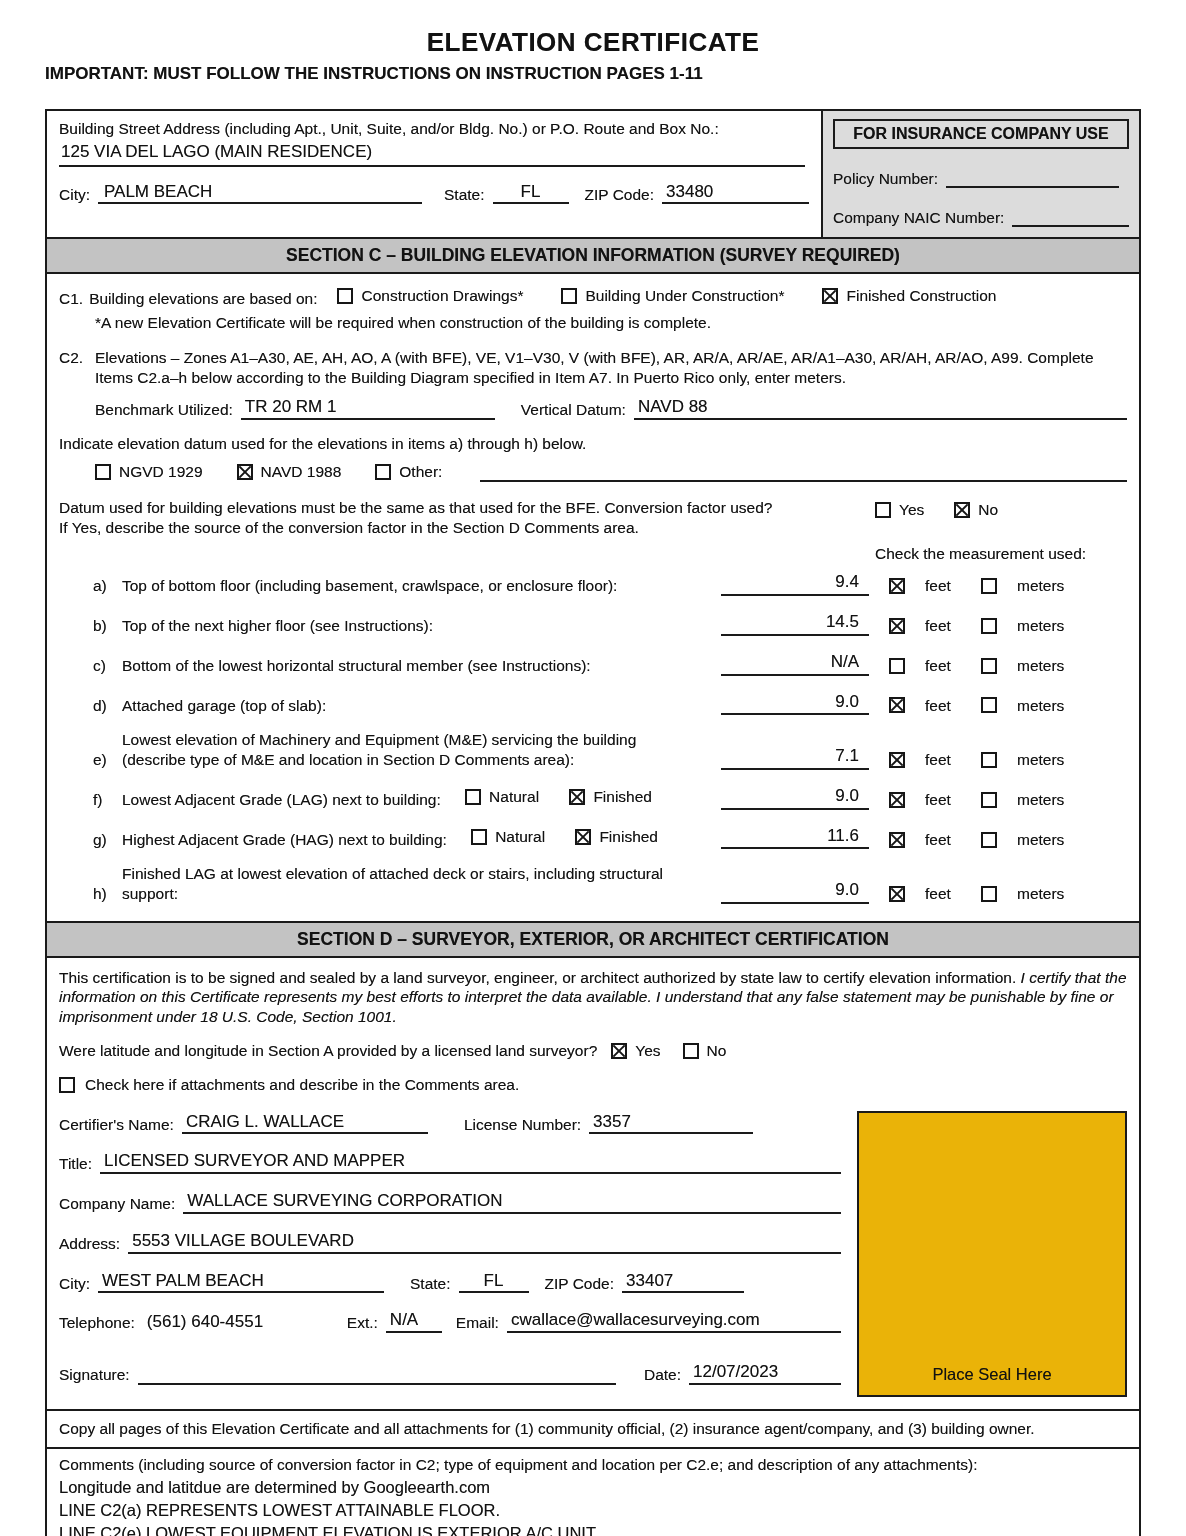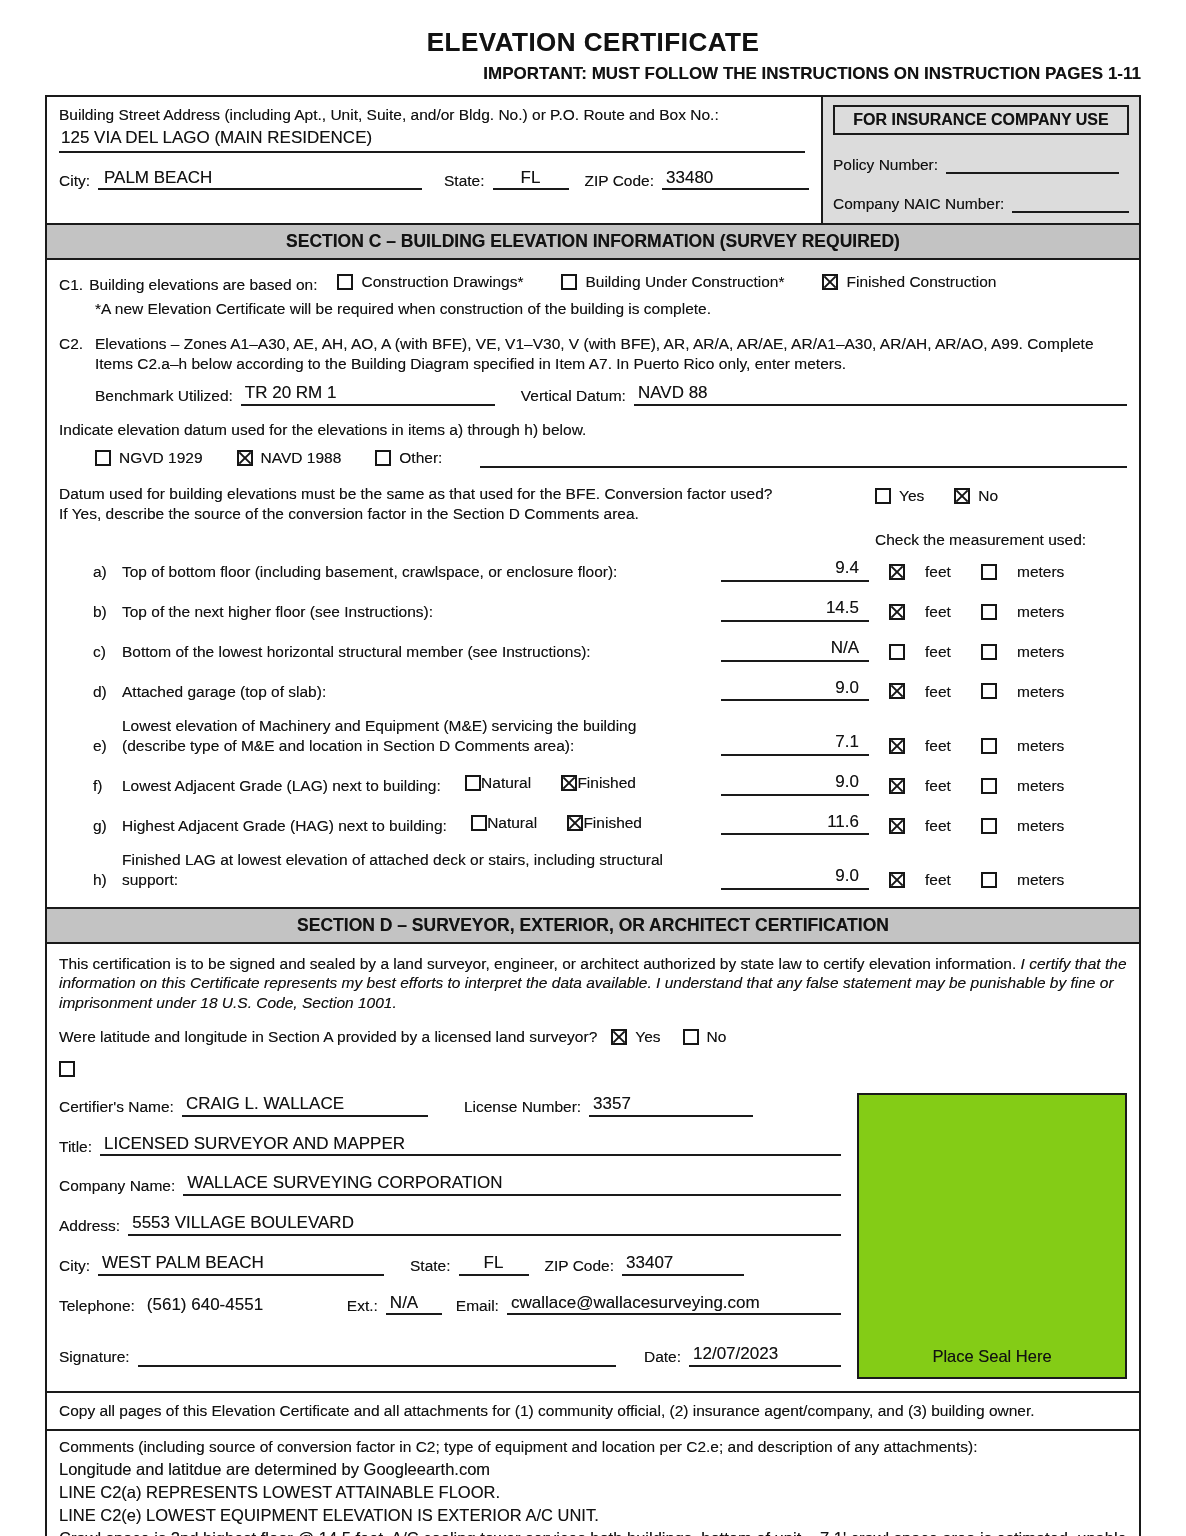--- a/index.html
+++ b/index.html
@@ -4,21 +4,21 @@
 <style>
   html,body{margin:0;padding:0;background:#fff;}
   .page{
     width:1186px;min-height:1536px;box-sizing:border-box;
     padding:26px 45px 0;
     font-family:"Liberation Sans","DejaVu Sans",sans-serif;
     color:#121212;font-size:15.5px;line-height:1.28;
     text-shadow:0 0 .4px rgba(0,0,0,.45);
   }
   .hdr-title{text-align:center;font-weight:700;font-size:26px;letter-spacing:.5px;}
-  .hdr-sub{text-align:right;font-weight:700;font-size:17px;margin:4px 0 10px;}
+  .hdr-sub{text-align:left;font-weight:700;font-size:17px;margin:4px 0 24px;}
   .box{border:2.5px solid #1a1a1a;}
   .fill{border-bottom:2px solid #1a1a1a;}
   
   .cb{position:relative;display:inline-block;width:16px;height:16px;border:2px solid #161616;
       box-sizing:border-box;flex:none;vertical-align:-3px;background:#fff;}
   .cb.checked::before,.cb.checked::after{content:"";position:absolute;left:-2px;top:5px;width:16px;height:2px;background:#161616;}
   .cb.checked::before{transform:rotate(45deg);}
   .cb.checked::after{transform:rotate(-45deg);}
   
   .topblock{display:flex;align-items:stretch;}
@@ -51,32 +51,32 @@
   .conv-right{width:252px;flex:none;}
   .conv-right .yn{display:flex;align-items:center;gap:30px;margin-top:2px;}
   .measure-note{margin-top:24px;white-space:nowrap;}
   .erow{display:flex;align-items:flex-end;margin-bottom:15px;}
   .ekey{margin-left:34px;width:29px;flex:none;}
   .elab{flex:1;padding-right:6px;}
   .eval{width:138px;flex:none;border-bottom:2px solid #1a1a1a;text-align:right;padding:0 10px 1px 0;font-size:17px;}
   .eunit{display:flex;align-items:center;gap:20px;flex:none;}
   .eunit.feet{width:78px;margin-left:20px;}
   .eunit.met{width:92px;margin-left:14px;margin-right:54px;}
-  .nf{display:inline-flex;align-items:center;margin-left:20px;}
+  .nf{display:inline-flex;align-items:center;gap:8px;margin-left:20px;}
   .nf+.nf{margin-left:26px;}
   
   .dbody{padding:10px 0 0;}
   .dpara{padding:0 12px;margin-bottom:14px;}
   .dq{display:flex;align-items:center;gap:10px;padding:0 12px;margin-bottom:14px;}
   .attach{display:flex;align-items:center;gap:10px;padding:0 12px;margin-bottom:16px;}
   .cert-wrap{display:flex;padding:0 12px;}
   .cert-left{flex:1;min-width:0;}
   .cert-right{width:270px;flex:none;margin-left:16px;display:flex;}
   .seal{border:2px solid #1a1a1a;flex:1;display:flex;align-items:flex-end;justify-content:center;
-        padding-bottom:10px;font-size:16.5px;background:#84cc16;}
+        padding-bottom:10px;font-size:16.5px;background:#eab308;}
   .crow{display:flex;align-items:flex-end;margin-bottom:16px;}
   .cfill{font-size:17px;padding-left:4px;}
   .sig-row{margin-top:28px;margin-bottom:12px;}
   .copy{border-top:2px solid #1a1a1a;margin-top:12px;padding:8px 12px;}
   .comments{border-top:2px solid #1a1a1a;padding:6px 12px 12px;}
   .comments .cline{font-size:16.5px;margin:2px 0;}
   .center-fl{text-align:center;}
 </style>
 </head>
 <body>
@@ -339,20 +339,21 @@
           <span>Yes</span>
         </span>
         <span class="inline-cb" style="margin-left:12px;">
           <span class="cb"></span>
           <span>No</span>
         </span>
       </div>
 
       <div class="attach">
         <span class="cb"></span>
+        <span>Check here if attachments and describe in the Comments area.</span>
       </div>
 
       <div class="cert-wrap">
         <div class="cert-left">
           <div class="crow">
             <span class="lbl">Certifier's Name:</span>
             <span class="fill cfill" style="width:242px;">CRAIG L. WALLACE</span>
             <span class="lbl" style="margin-left:36px;">License Number:</span>
             <span class="fill cfill" style="width:160px;">3357</span>
           </div>

